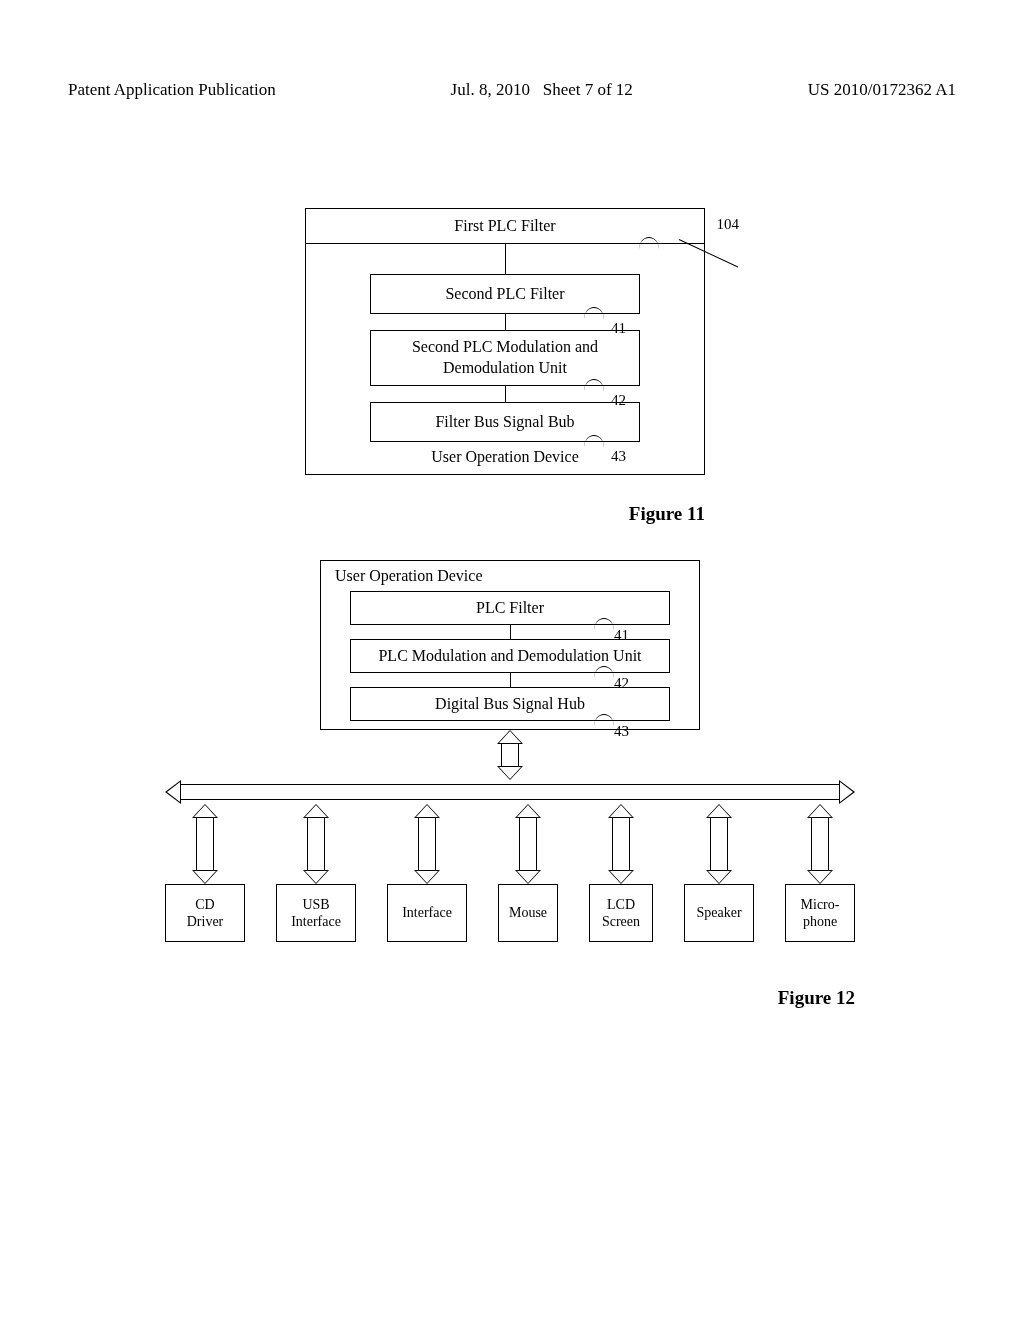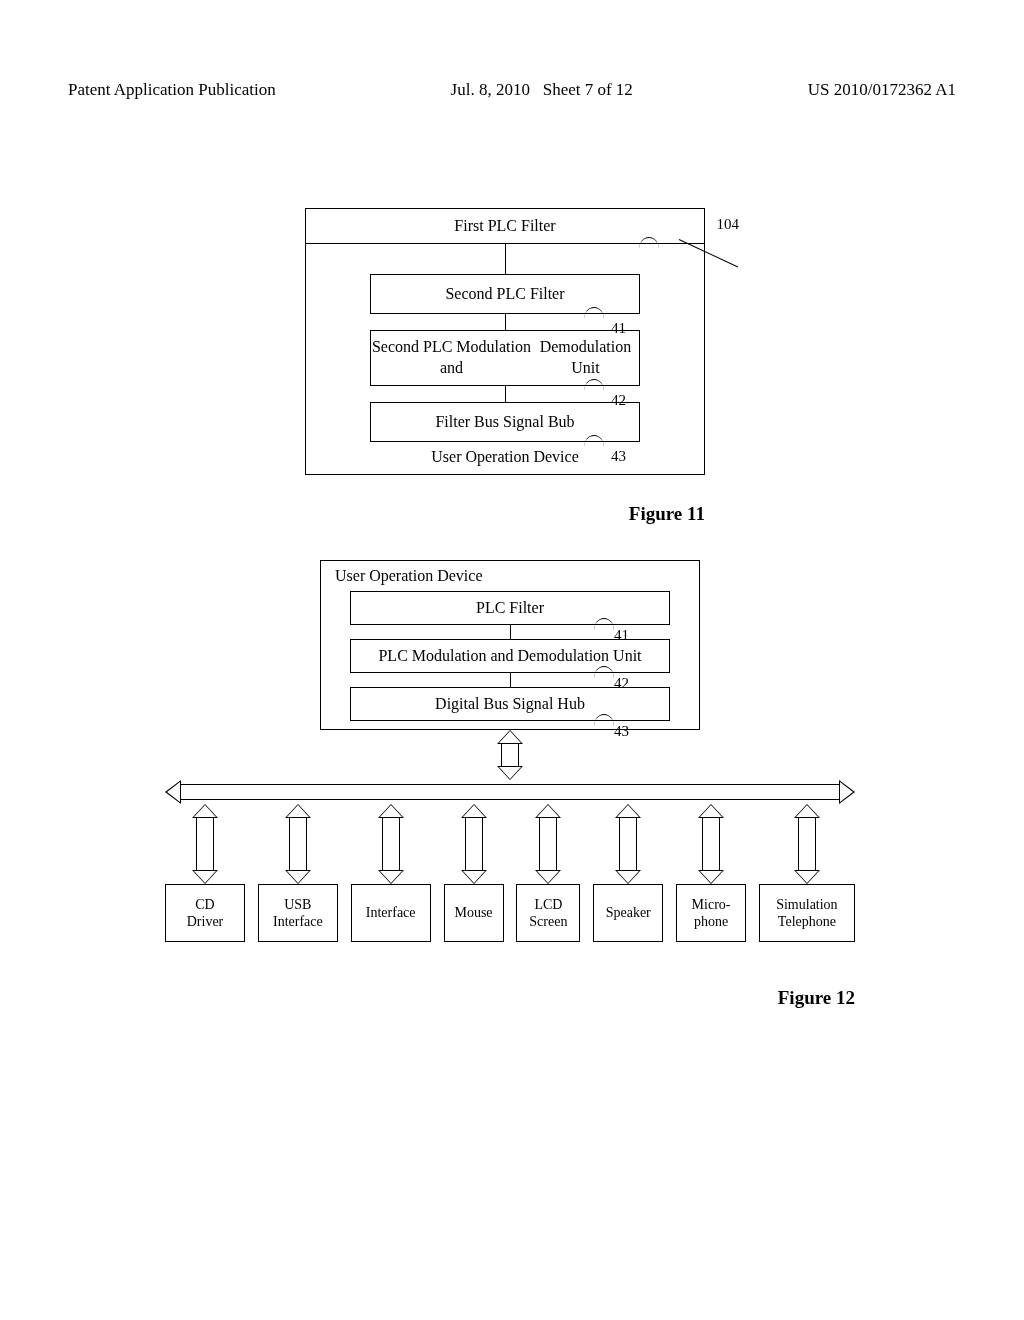--- a/index.html
+++ b/index.html
@@ -51,21 +51,21 @@
   text-align: center;
   font-size: 16px;
   display: flex;
   align-items: center;
   justify-content: center;
   margin-bottom: 0;
   position: relative;
   margin-top: 28px;
 }
 .fig11 .inner-box { width: 270px; height: 40px; }
-.fig11 .inner-box.tall { height: 56px; line-height: 1.3; }
+.fig11 .inner-box.tall { height: 56px; flex-direction: column; line-height: 1.3; }
 .fig11 .device-label {
   text-align: center;
   font-size: 16px;
   margin-top: 6px;
 }
 .connector-v {
   width: 0;
   border-left: 1px solid #000;
   margin: 0 auto;
 }
@@ -371,26 +371,16 @@
     <div class="periph-col" style="width:70px;">
       <div class="dbl-arrow-v periph-arrow">
           <div class="head-up"></div>
           <div class="shaft"></div>
           <div class="head-down"></div>
         </div>
       <div class="periph-box">
           <span>Micro-<br>phone</span>
         </div>
     </div>
-    <div class="periph-col wide">
-      <div class="dbl-arrow-v periph-arrow">
-          <div class="head-up"></div>
-          <div class="shaft"></div>
-          <div class="head-down"></div>
-        </div>
-      <div class="periph-box">
-          <span>Simulation<br>Telephone</span>
-        </div>
-    </div>
   </div>
 
   <div class="fig-caption">Figure 12</div>
 </div>
 
 </body></html>

